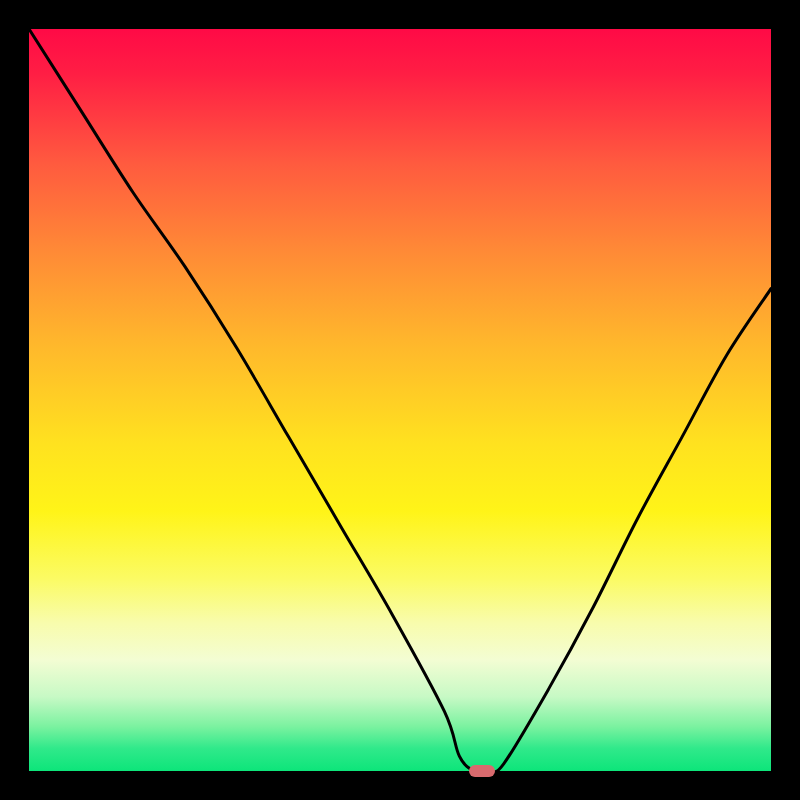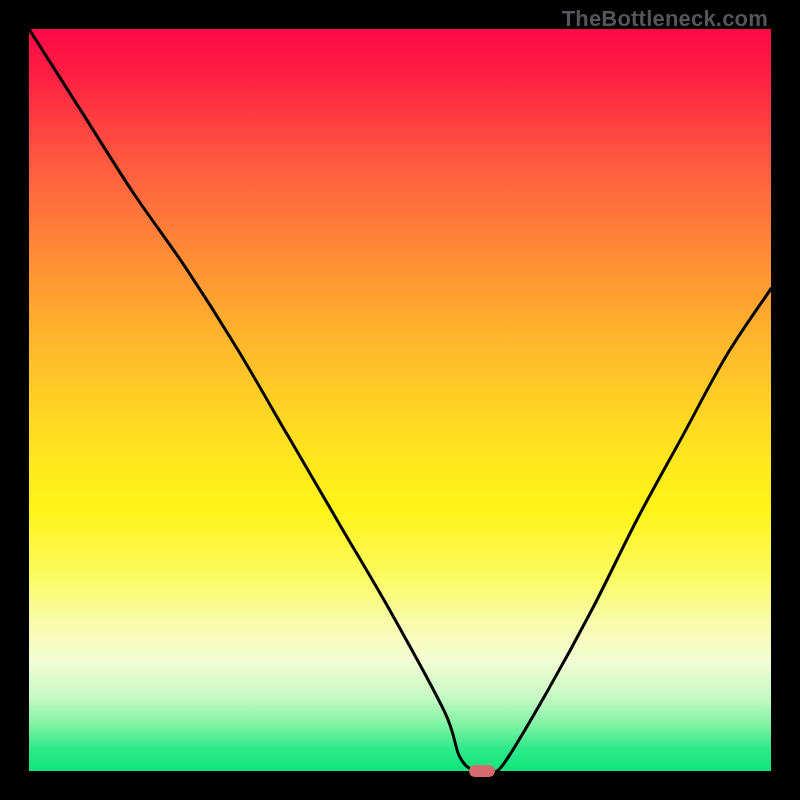--- a/index.html
+++ b/index.html
@@ -57,20 +57,19 @@
     height: 12px;
     border-radius: 6px;
     background: #d86a6e;
     transform: translate(-50%, -50%);
   }
 </style>
 </head>
 <body>
 
 <div class="chart-container">
-  <div class="watermark">TheBottleneck.com</div>
   <div class="plot-area">
     <svg class="curve" viewBox="0 0 742 742" preserveAspectRatio="none">
       <path id="curve-path" fill="none" stroke="#000" stroke-width="3" stroke-linejoin="round" stroke-linecap="round" d="M 0 0 C 8.656666666666668 13.603333333333333, 34.626666666666665 54.41333333333334, 51.940000000000005 81.62 C 69.25333333333334 108.82666666666667, 86.56666666666668 137.27, 103.88000000000001 163.24 C 121.19333333333334 189.21, 138.50666666666666 211.46999999999994, 155.82 237.43999999999994 C 173.13333333333333 263.40999999999997, 190.4466666666667 290.61666666666673, 207.76000000000002 319.06000000000006 C 225.07333333333335 347.5033333333334, 242.38666666666666 378.41999999999996, 259.7 408.09999999999997 C 277.0133333333333 437.78, 294.32666666666665 467.46, 311.64 497.14 C 328.9533333333333 526.82, 346.26666666666665 555.2633333333334, 363.58 586.1800000000001 C 380.8933333333333 617.0966666666667, 404.39000000000004 659.1433333333333, 415.52000000000004 682.64 C 426.65000000000003 706.1366666666667, 425.4133333333333 717.2666666666667, 430.35999999999996 727.16 C 435.3066666666666 737.0533333333333, 440.25333333333333 739.5266666666666, 445.2 742 C 450.14666666666665 744.4733333333334, 455.09333333333336 743.2366666666667, 460.04 742 C 464.9866666666667 740.7633333333333, 464.9866666666667 748.1833333333334, 474.88 734.58 C 484.7733333333333 720.9766666666667, 504.56 686.35, 519.4 660.38 C 534.24 634.41, 549.0799999999999 607.2033333333334, 563.92 578.76 C 578.76 550.3166666666666, 593.5999999999999 518.1633333333333, 608.4399999999999 489.71999999999997 C 623.28 461.27666666666664, 638.12 435.3066666666666, 652.96 408.09999999999997 C 667.8000000000001 380.8933333333333, 682.6399999999999 351.2133333333333, 697.4799999999999 326.47999999999996 C 712.3199999999999 301.7466666666666, 734.5799999999999 270.83, 742 259.7"></path>
     </svg>
     <div id="marker" class="marker" style="left: 452.62px; top: 742px; background: rgb(216, 106, 110);"></div>
   </div>
 </div>
 
 </body></html>

